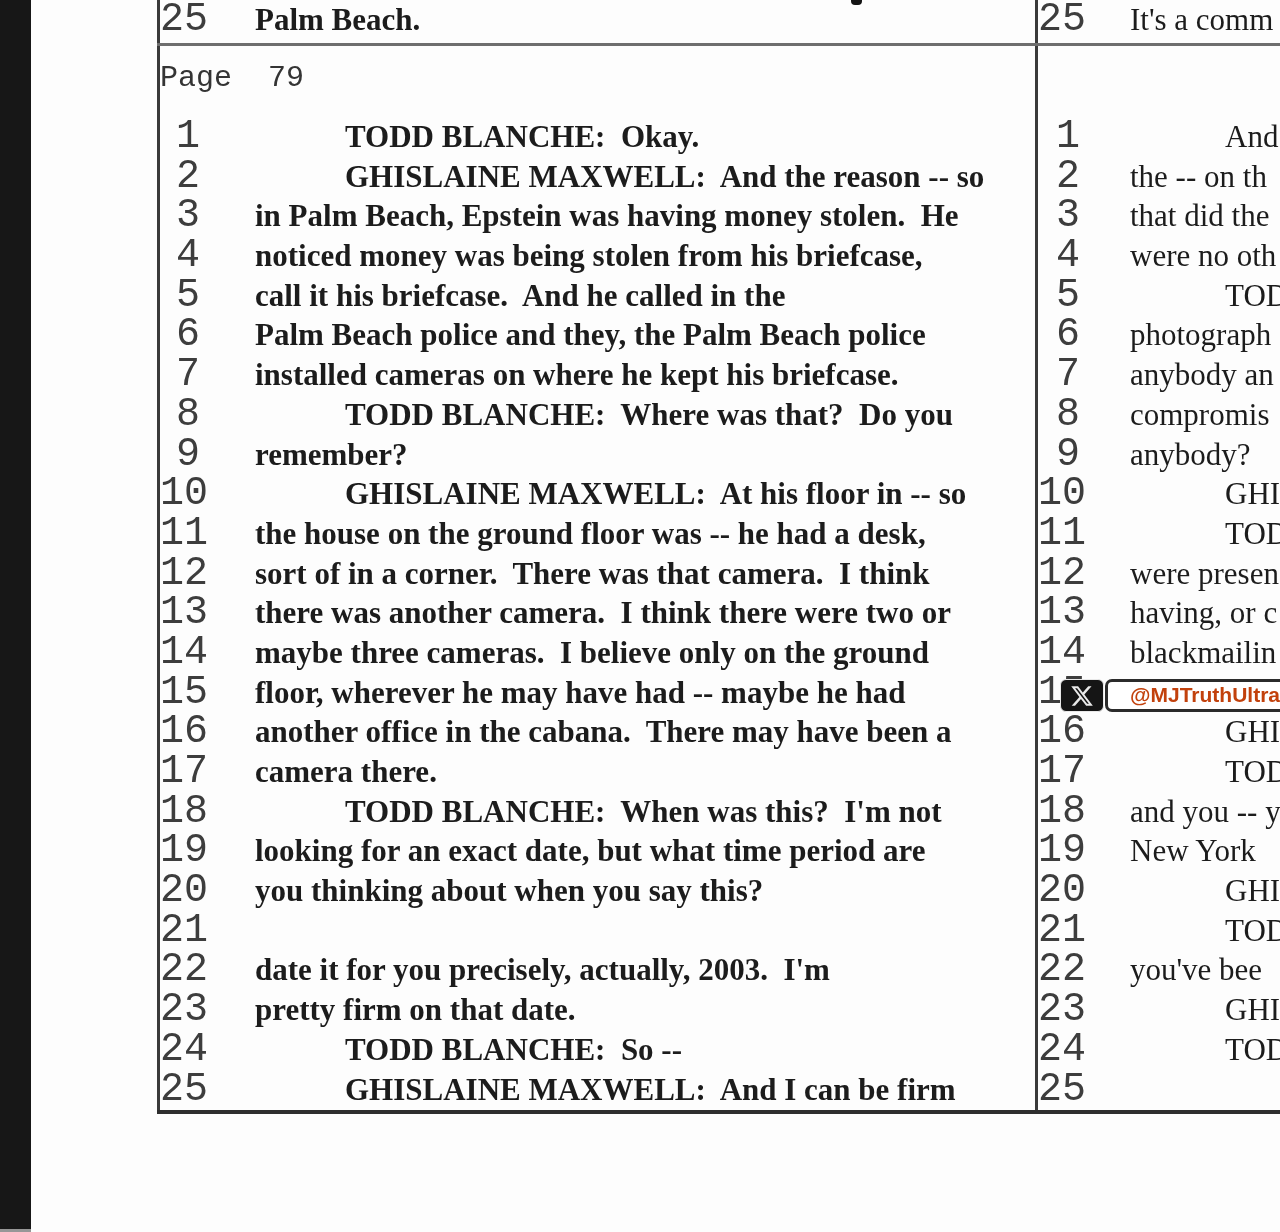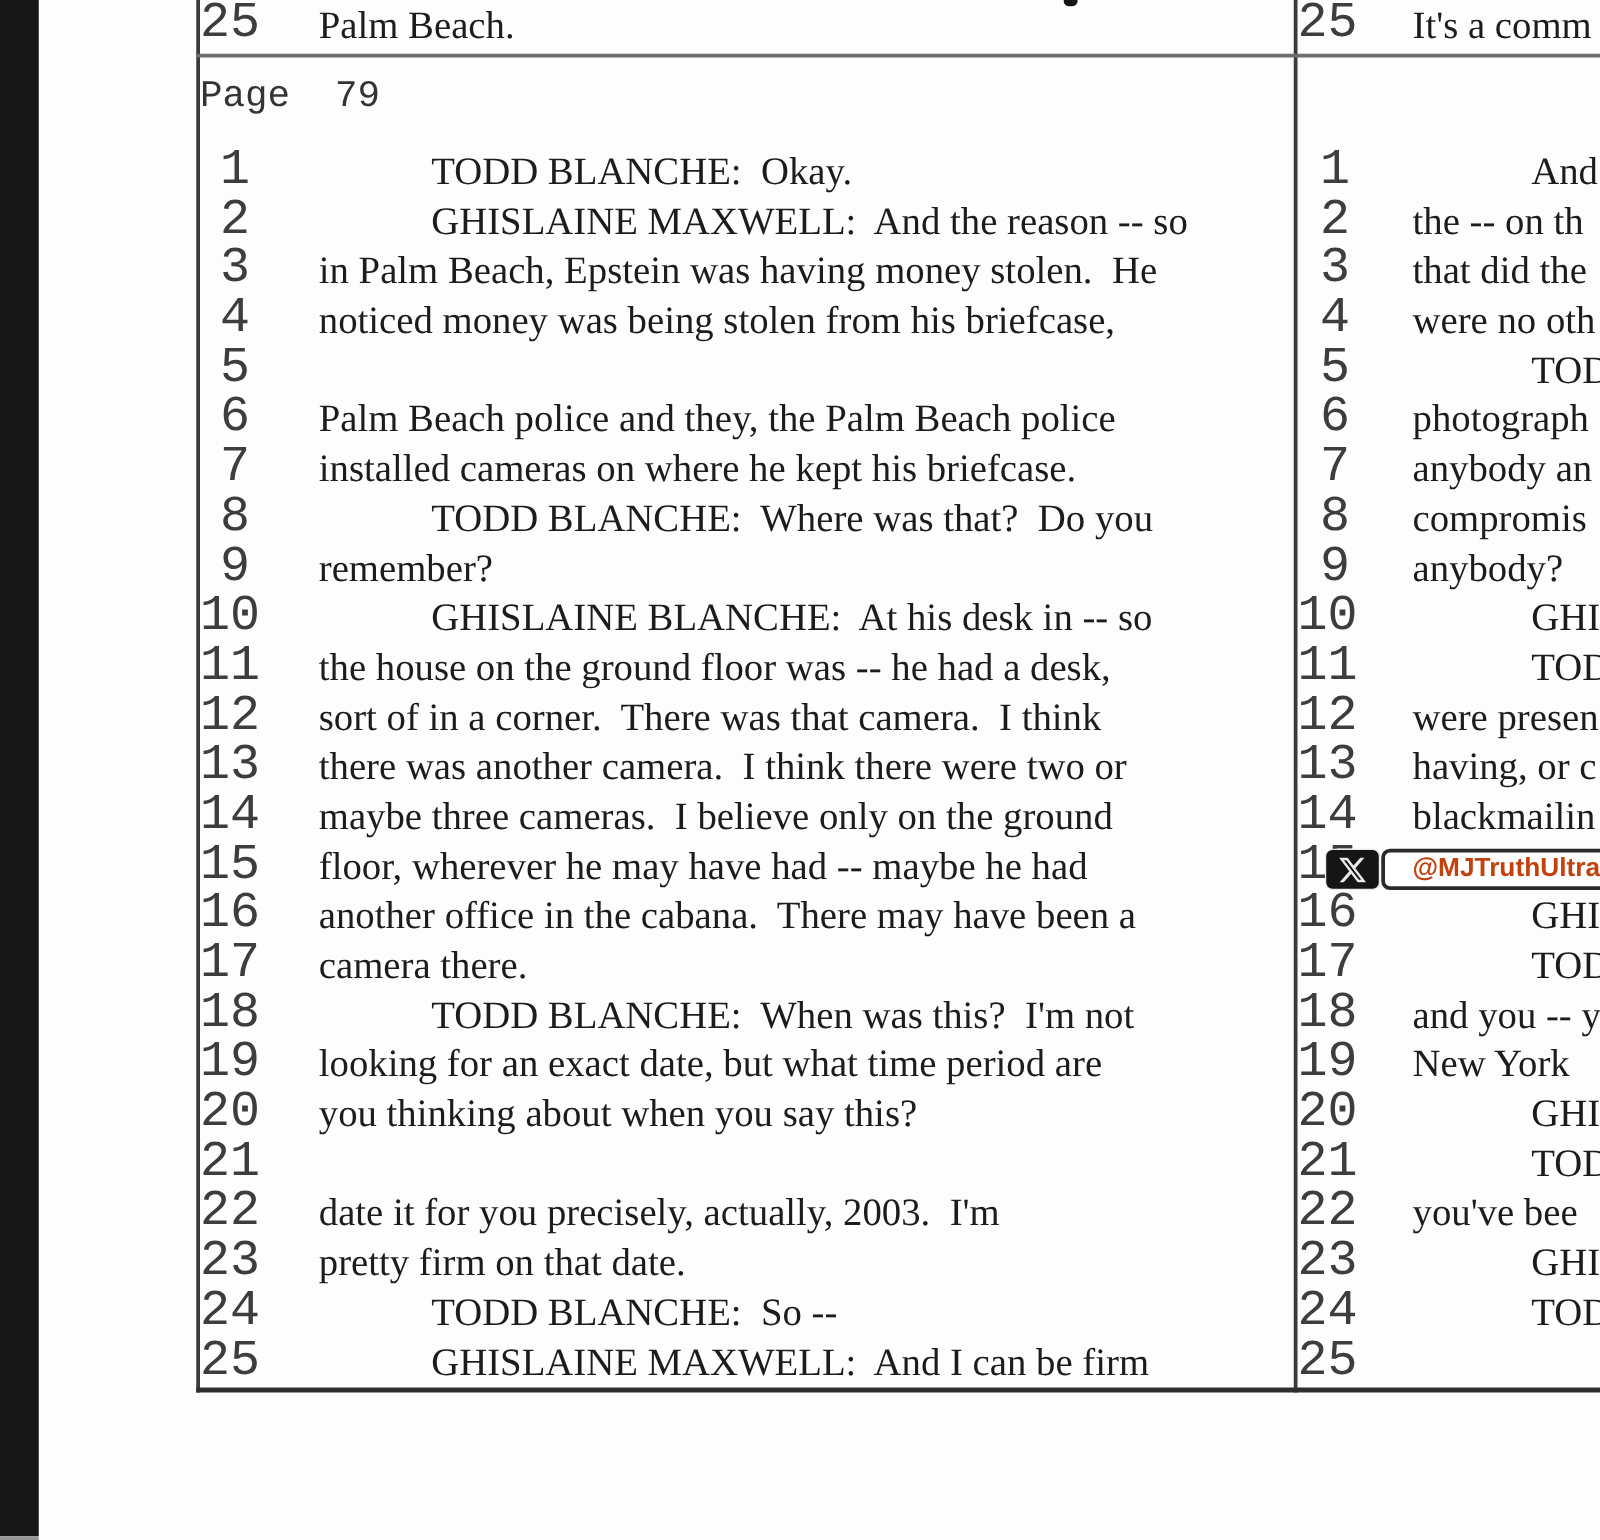--- a/index.html
+++ b/index.html
@@ -53,21 +53,21 @@
   .num {
     font-family: "Liberation Mono", monospace;
     font-size: 40px;
     color: #3d3d3d;
     flex: 0 0 auto;
     text-align: right;
   }
   .page-left  .num { width: 40px; }
   .page-right .num { width: 42px; }
   .txt { flex: 0 0 auto; }
-  .page-left  .txt { padding-left: 55px; }
+  .page-left  .txt { padding-left: 55px; font-weight: bold; }
   .page-right .txt { padding-left: 50px; }
   .line.indent .txt { margin-left: 90px; }
   .page-right .line.indent .txt { margin-left: 95px; }
 
   .strip-row { position: absolute; left: 0; top: 0; width: 100%; }
   .lines { position: absolute; left: 0; top: 117px; width: 100%; }
 
   .page-label {
     position: absolute; top: 58px; left: 0;
     width: 100%;
@@ -139,40 +139,41 @@
         <div class="line">
     <span class="num">3</span>
     <span class="txt">in Palm Beach, Epstein was having money stolen.  He</span>
   </div>
         <div class="line">
     <span class="num">4</span>
     <span class="txt">noticed money was being stolen from his briefcase,</span>
   </div>
         <div class="line">
     <span class="num">5</span>
+    <span class="txt">call it his briefcase.  And he called in the</span>
   </div>
         <div class="line">
     <span class="num">6</span>
     <span class="txt">Palm Beach police and they, the Palm Beach police</span>
   </div>
         <div class="line">
     <span class="num">7</span>
     <span class="txt">installed cameras on where he kept his briefcase.</span>
   </div>
         <div class="line indent">
     <span class="num">8</span>
     <span class="txt">TODD BLANCHE:  Where was that?  Do you</span>
   </div>
         <div class="line">
     <span class="num">9</span>
     <span class="txt">remember?</span>
   </div>
         <div class="line indent">
     <span class="num">10</span>
-    <span class="txt">GHISLAINE BLANCHE:  At his desk in -- so</span>
+    <span class="txt">GHISLAINE MAXWELL:  At his floor in -- so</span>
   </div>
         <div class="line">
     <span class="num">11</span>
     <span class="txt">the house on the ground floor was -- he had a desk,</span>
   </div>
         <div class="line">
     <span class="num">12</span>
     <span class="txt">sort of in a corner.  There was that camera.  I think</span>
   </div>
         <div class="line">

